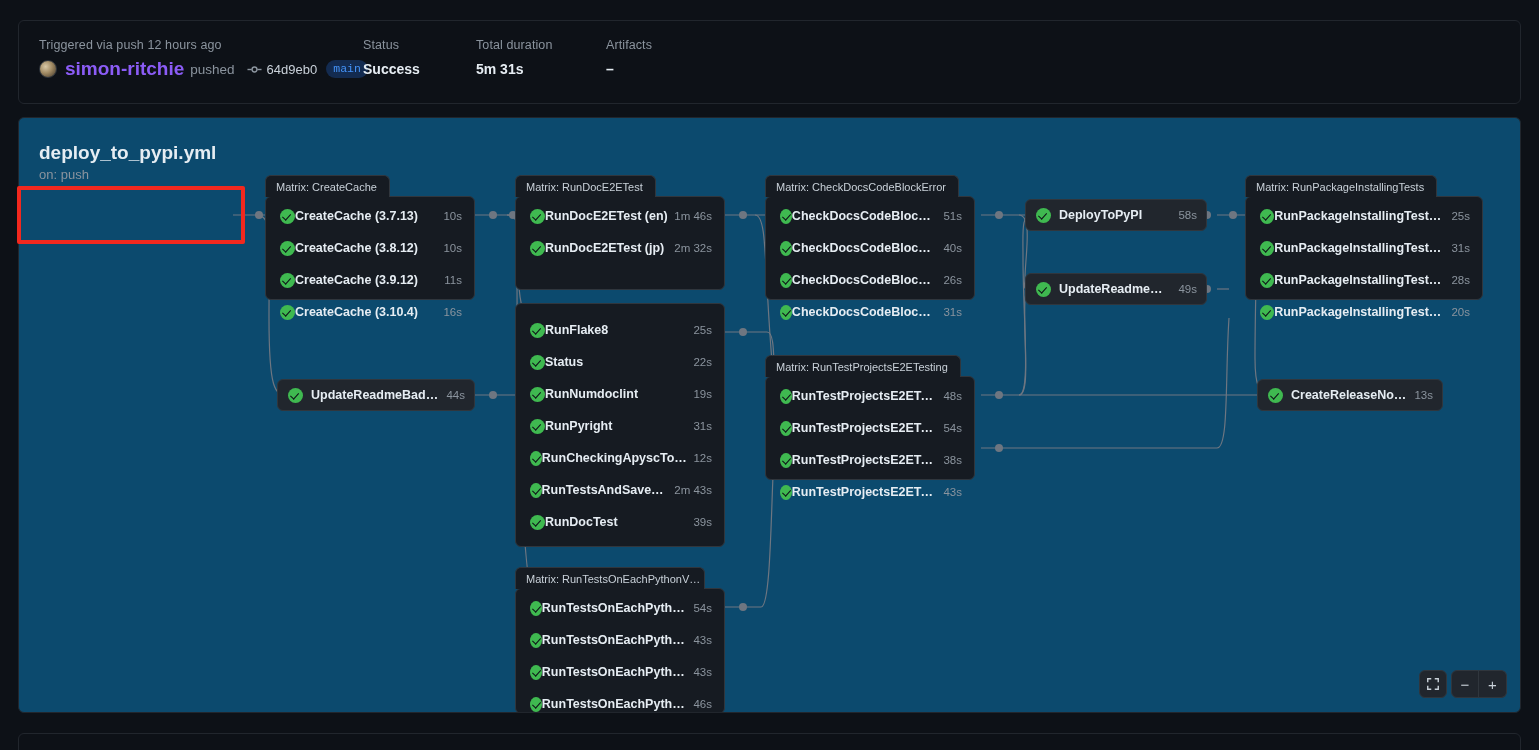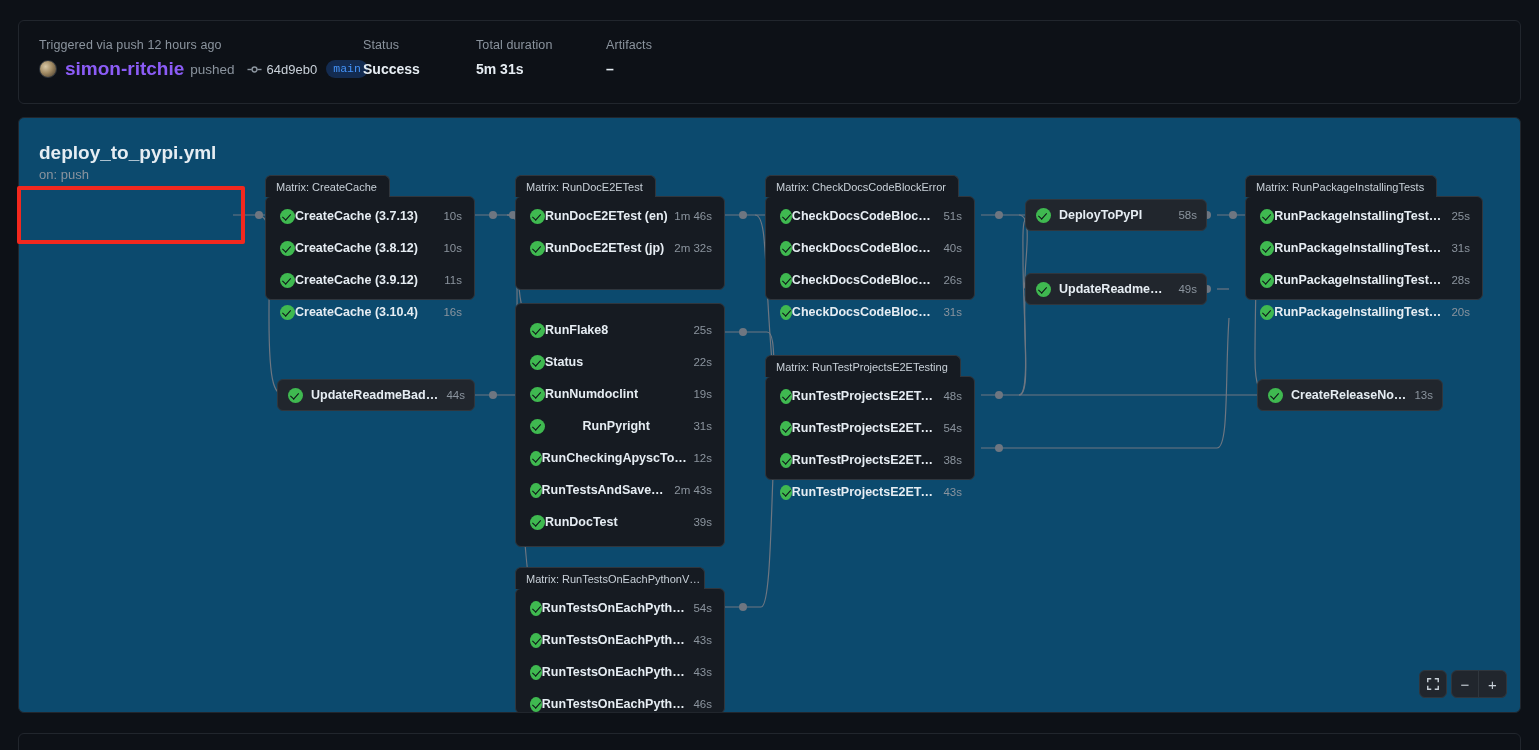--- a/index.html
+++ b/index.html
@@ -335,21 +335,21 @@
       <div class="mrow" style="top:48px;">
         <span class="check"></span>
         <span class="mlabel">Status</span>
         <span class="mtime">22s</span>
       </div>
       <div class="mrow" style="top:80px;">
         <span class="check"></span>
         <span class="mlabel">RunNumdoclint</span>
         <span class="mtime">19s</span>
       </div>
-      <div class="mrow" style="top:112px;text-align:center;">
+      <div class="mrow" style="top:112px;">
         <span class="check"></span>
         <span class="mlabel">RunPyright</span>
         <span class="mtime">31s</span>
       </div>
       <div class="mrow" style="top:144px;">
         <span class="check"></span>
         <span class="mlabel">RunCheckingApyscTopLevel…</span>
         <span class="mtime">12s</span>
       </div>
       <div class="mrow" style="top:176px;">

